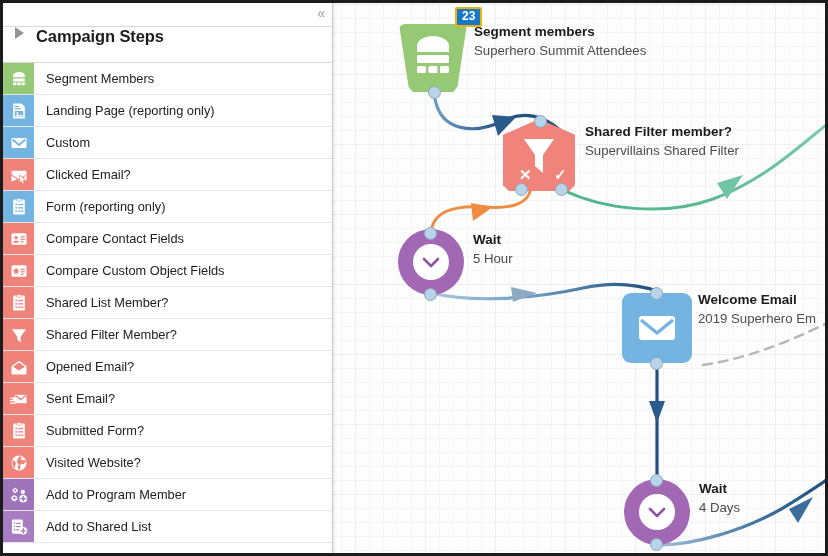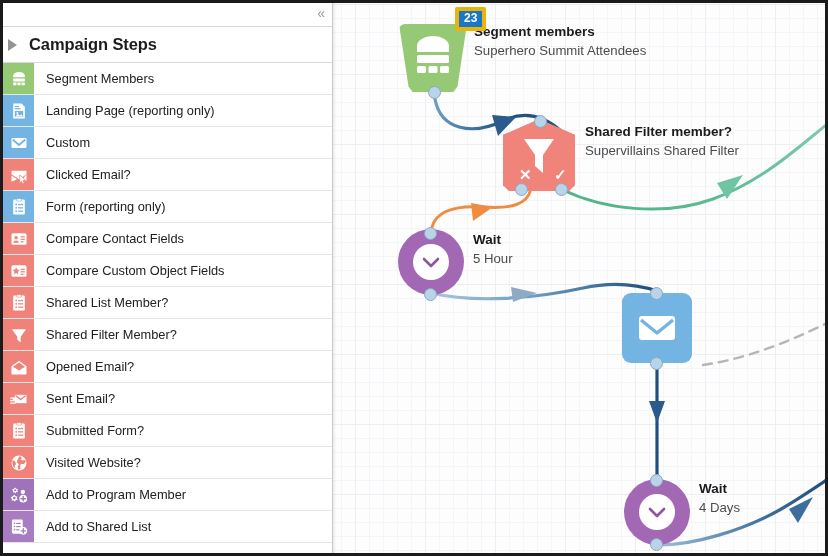--- a/index.html
+++ b/index.html
@@ -63,24 +63,24 @@
     top: 2px;
     font-size: 14px;
     color: #9b9b9b;
     line-height: 16px;
     cursor: pointer;
     user-select: none;
   }
   #panel-header {
     height: 36px;
     display: flex;
-    align-items: center;
+    align-items: flex-start;
     border-bottom: 1px solid #d8d8d8;
     background: #ffffff;
-    padding-left: 5px;
+    padding-left: 12px;
     box-sizing: border-box;
   }
   #panel-header .tri {
     width: 0; height: 0;
     border-left: 9px solid #949494;
     border-top: 6px solid transparent;
     border-bottom: 6px solid transparent;
     margin-right: 12px;
   }
   #panel-header .title {
@@ -150,21 +150,21 @@
     z-index: 6;
   }
   .badge {
     position: absolute;
     background: #1878c7;
     color: #ffffff;
     font-size: 12px;
     font-weight: bold;
     padding: 1px 5px 2px 5px;
     border-radius: 2px;
-    border: 4px solid #eab308;
+    border: 2px solid #eab308;
     z-index: 7;
     line-height: 13px;
   }
   
   .seg-shape {
     width: 68px; height: 68px;
     background: #96c976;
     clip-path: polygon(0% 0%, 100% 0%, 86% 92%, 80% 100%, 20% 100%, 14% 92%);
     border-radius: 6px;
   }
@@ -307,20 +307,24 @@
   <div class="node" style="left:619px; top:290px;">
     <div class="mail-shape">
       <svg width="40" height="32" viewBox="0 0 40 32">
         <rect x="2" y="4" width="36" height="24" rx="3" fill="#ffffff"></rect>
         <path d="M4 8 L20 21 L36 8" fill="none" stroke="#74b4e2" stroke-width="3.4" stroke-linejoin="round"></path>
       </svg>
     </div>
   </div>
   <div class="port" style="left:647px; top:284px;"></div>
   <div class="port" style="left:647px; top:354px;"></div>
+  <div class="node-label" style="left:695px; top:288px;">
+    <span class="t1">Welcome Email</span>
+    <span class="t2">2019 Superhero Em</span>
+  </div>
 
   <div class="node" style="left:621px; top:476px;">
     <div class="wait-shape">
       <div class="wait-inner">
         <svg width="24" height="24" viewBox="0 0 24 24">
           <path d="M5 9 L12 16 L19 9" fill="none" stroke="#8e54a6" stroke-width="2.6" stroke-linecap="round" stroke-linejoin="round"></path>
         </svg>
       </div>
     </div>
   </div>

